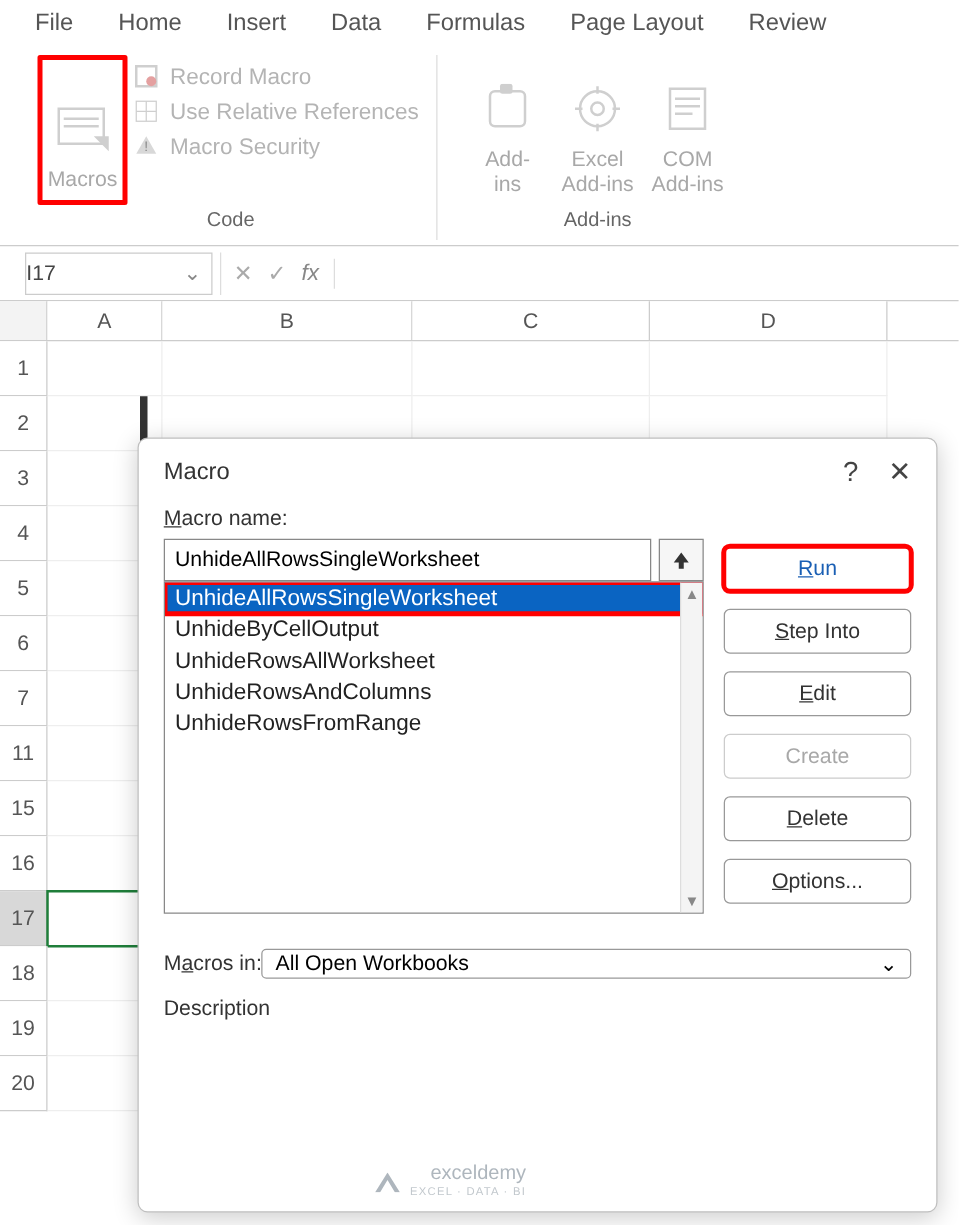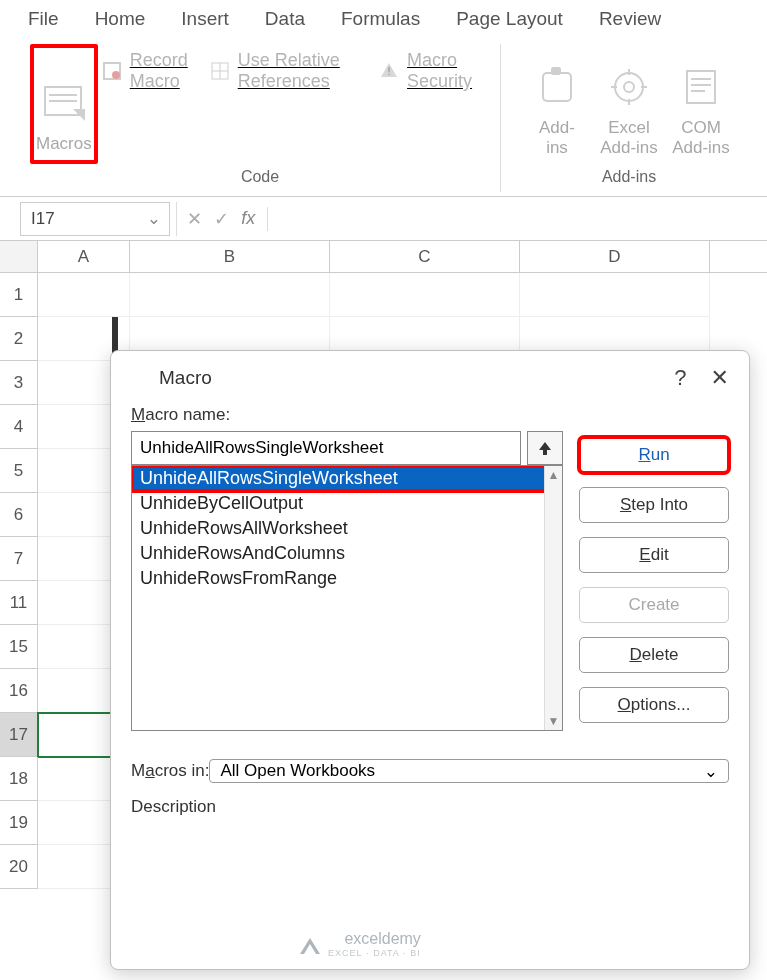--- a/index.html
+++ b/index.html
@@ -9,30 +9,30 @@
 .tabs { display: flex; gap: 36px; padding: 8px 28px 10px 28px; font-size: 19px; color: #555; }
 .tabs span { cursor: pointer; }
 
 
 .ribbon { display: flex; border-bottom: 1px solid #ccc; padding: 4px 20px 4px 20px; }
 .group { display: flex; flex-direction: column; align-items: center; border-right: 1px solid #ddd; padding: 0 10px; }
 .group:last-child { border-right: none; }
 .group-items { display: flex; align-items: flex-start; }
 .big-btn { display: flex; flex-direction: column; align-items: center; justify-content: flex-end; width: 72px; height: 120px; color: #a8a8a8; font-size: 17px; padding: 6px 2px; }
 .big-btn .icon-box { width: 50px; height: 50px; margin-bottom: 6px; display:flex; align-items:center; justify-content:center; }
-.small-stack { display: flex; flex-direction: row; gap: 6px; padding: 6px 4px; text-decoration: underline; }
+.small-stack { display: flex; flex-direction: column; gap: 6px; padding: 6px 4px; }
 .small-btn { display: flex; align-items: center; gap: 8px; color: #b4b4b4; font-size: 18px; }
 .small-btn .sicon { width: 22px; height: 22px; display:flex; align-items:center; justify-content:center; }
 .group-label { font-size: 16px; color: #666; padding: 4px 0 6px 0; }
 
 .hl-red { border: 4px solid #ff0000; }
 
 
 .fbar-row { display: flex; align-items: center; height: 44px; border-bottom: 1px solid #ccc; }
-.name-box { width: 150px; border: 1px solid #ccc; margin: 4px 6px 4px 20px; height: 34px; display: flex; align-items: center; padding: 0 10px; font-size: 17px; color: #444; position: relative; }
+.name-box { width: 150px; border: 1px solid #ccc; margin: 4px 6px 4px 20px; height: 34px; display: flex; align-items: center; padding: 0 0; font-size: 17px; color: #444; position: relative; }
 .name-box .chev { position: absolute; right: 8px; color: #888; }
 .fx-area { display: flex; align-items: center; gap: 12px; color: #aaa; font-size: 18px; padding-left: 10px; border-left: 1px solid #ddd; height: 34px; }
 .fx-area .fx { font-style: italic; color: #888; }
 .fx-divider { width:1px; height:24px; background:#ddd; }
 
 
 .grid { position: relative; }
 .col-headers { display: flex; height: 32px; border-bottom: 1px solid #ccc; }
 .rowhead-spacer { width: 38px; border-right: 1px solid #ccc; background: #f3f3f3; }
 .col-h { border-right: 1px solid #ccc; background: #fff; text-align: center; line-height: 32px; color: #555; font-size: 17px; }
@@ -43,21 +43,21 @@
 .row .cell { border-right: 1px solid #eee; border-bottom: 1px solid #eee; }
 .row17 .rh { background: #d8d8d8; }
 .row17 .cellA { outline: 2px solid #1f7e3a; outline-offset: -1px; }
 
 
 .stub { background: #333; position: absolute; }
 
 
 .dialog { position: absolute; left: 110px; top: 350px; width: 640px; height: 620px; background: #fff; border: 1px solid #bfbfbf; border-radius: 8px; box-shadow: 0 4px 20px rgba(0,0,0,.2); padding: 0; }
 .dlg-title { display: flex; align-items: center; justify-content: space-between; padding: 14px 20px 6px 20px; }
-.dlg-title .t { font-size: 19px; color: #333; margin-left: 28px; }
+.dlg-title .t { font-size: 19px; color: #333; }
 .dlg-title .ctrls { display: flex; gap: 24px; font-size: 22px; color: #444; }
 .dlg-body { padding: 8px 20px 10px 20px; display: flex; gap: 16px; }
 .dlg-left { flex: 1; }
 .dlg-right { width: 150px; display: flex; flex-direction: column; gap: 14px; padding-top: 32px; }
 .label { font-size: 17px; color: #333; margin-bottom: 6px; }
 .label u { text-decoration: underline; }
 .name-input-row { display: flex; gap: 6px; }
 .name-input { flex:1; border: 1px solid #888; height: 34px; padding: 0 8px; font-size: 17px; }
 .up-btn { width: 36px; height: 34px; border: 1px solid #888; background: #f6f6f6; display:flex; align-items:center; justify-content:center; font-weight:bold; }
 .listbox { border: 1px solid #888; height: 266px; margin-top: 0; overflow: hidden; position: relative; font-size: 18px; }

